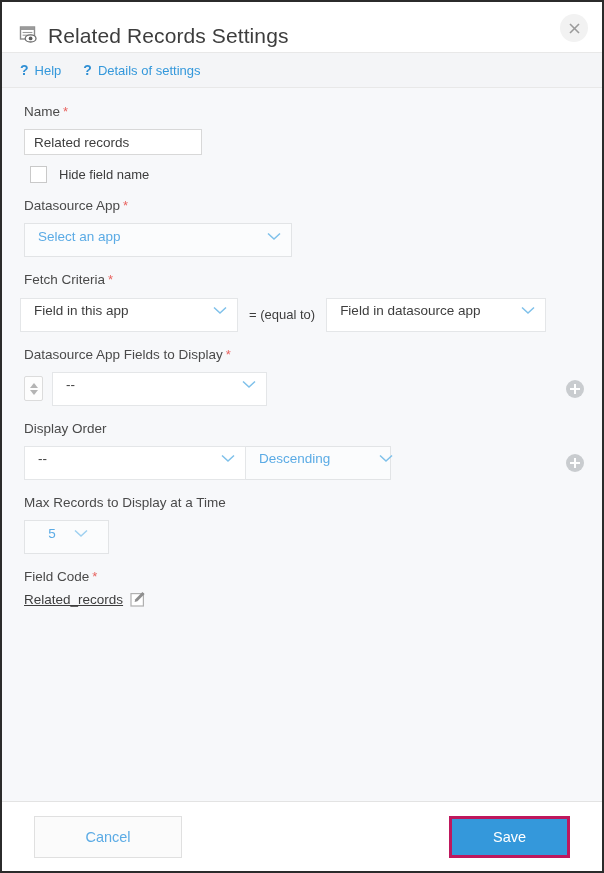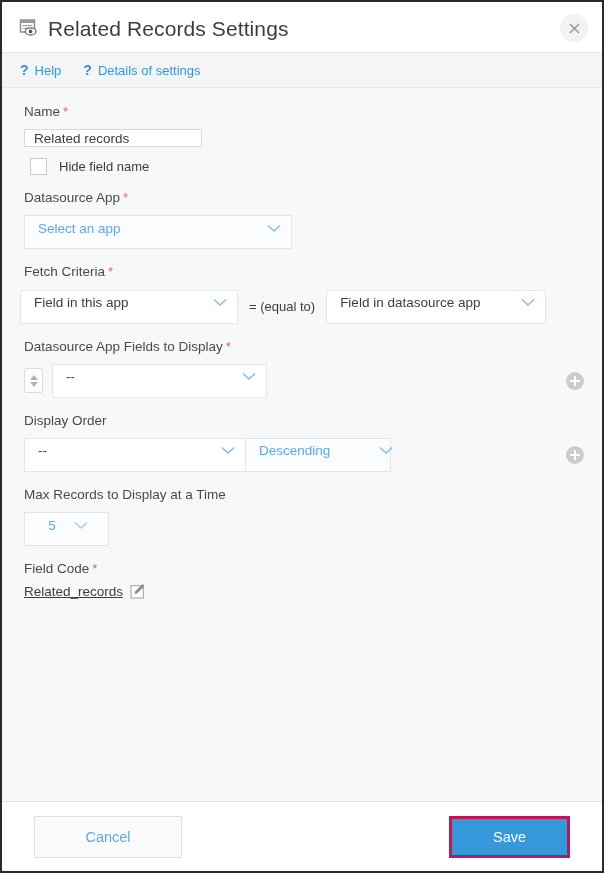--- a/index.html
+++ b/index.html
@@ -22,20 +22,21 @@
     overflow: hidden;
   }
 
   
   .titlebar {
     height: 51px;
     flex: 0 0 51px;
     background: #ffffff;
     border-bottom: 1px solid #e8e8e8;
     display: flex;
+    align-items: center;
     padding: 16px 14px 0 17px;
     position: relative;
   }
   .title-icon {
     width: 20px; height: 20px;
     margin-right: 9px;
     flex: 0 0 20px;
     display: block;
   }
   .title-text {
@@ -100,21 +101,21 @@
     color: #4a4a4a;
     margin: 0 0 9px 4px;
     line-height: 1.2;
   }
   .req { color: #e8635f; margin-left: 3px; font-size: 13px; }
 
   .group { margin-bottom: 15px; }
 
   .text-input {
     width: 178px;
-    height: 18px;
+    height: 26px;
     border: 1px solid #d8d8d8;
     background: #ffffff;
     font-size: 13.5px;
     color: #3d3d3d;
     padding: 0 9px;
     font-family: "Liberation Sans", sans-serif;
     outline: none;
     display: block;
     margin-left: 4px;
   }

